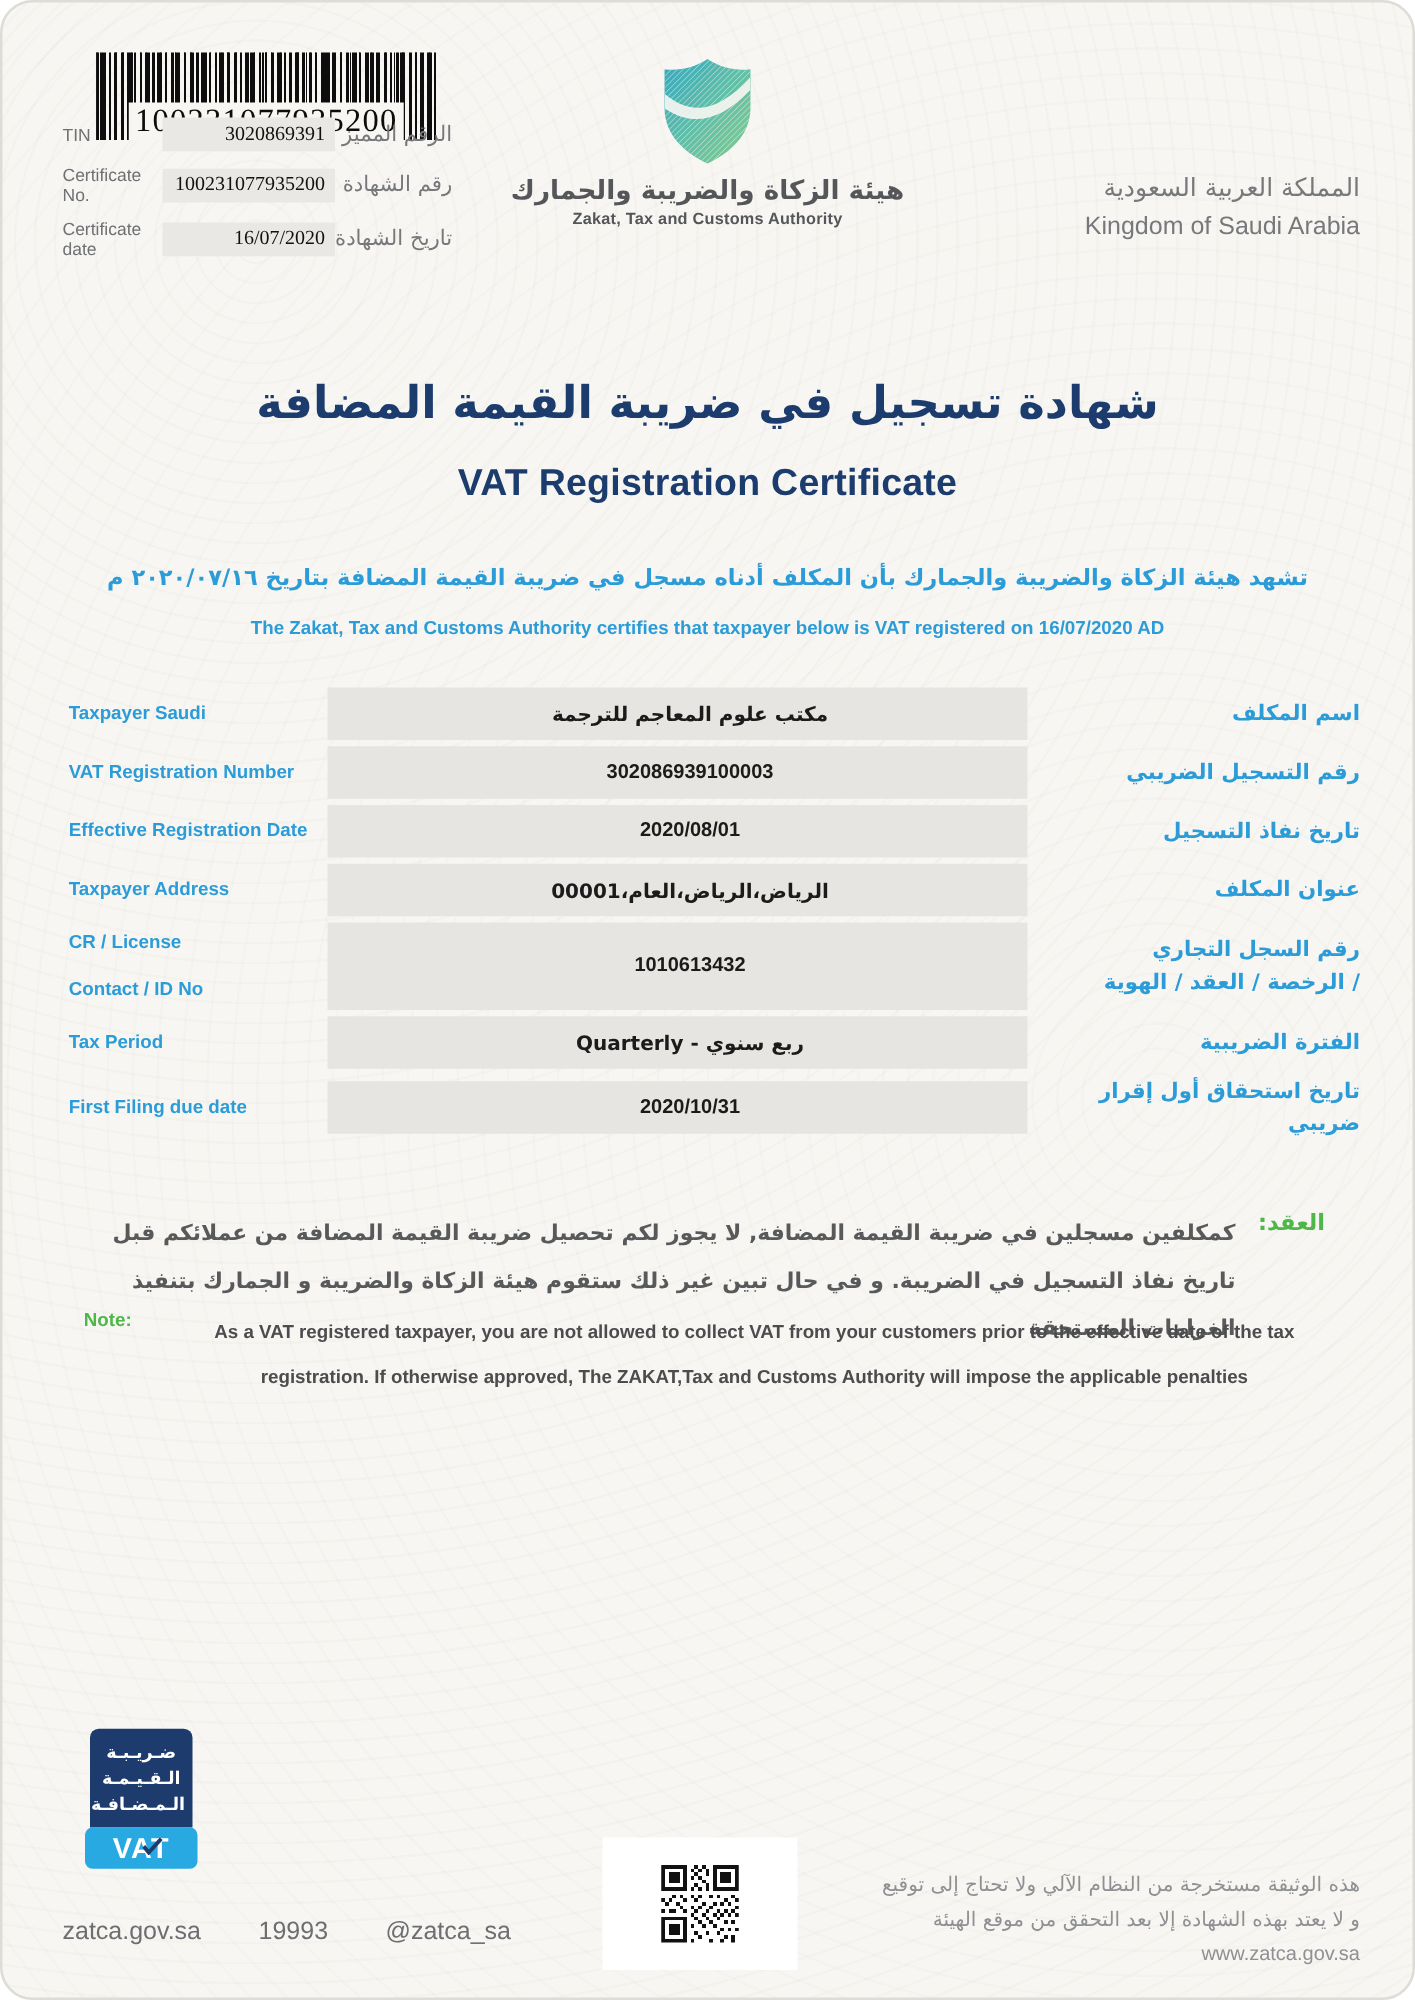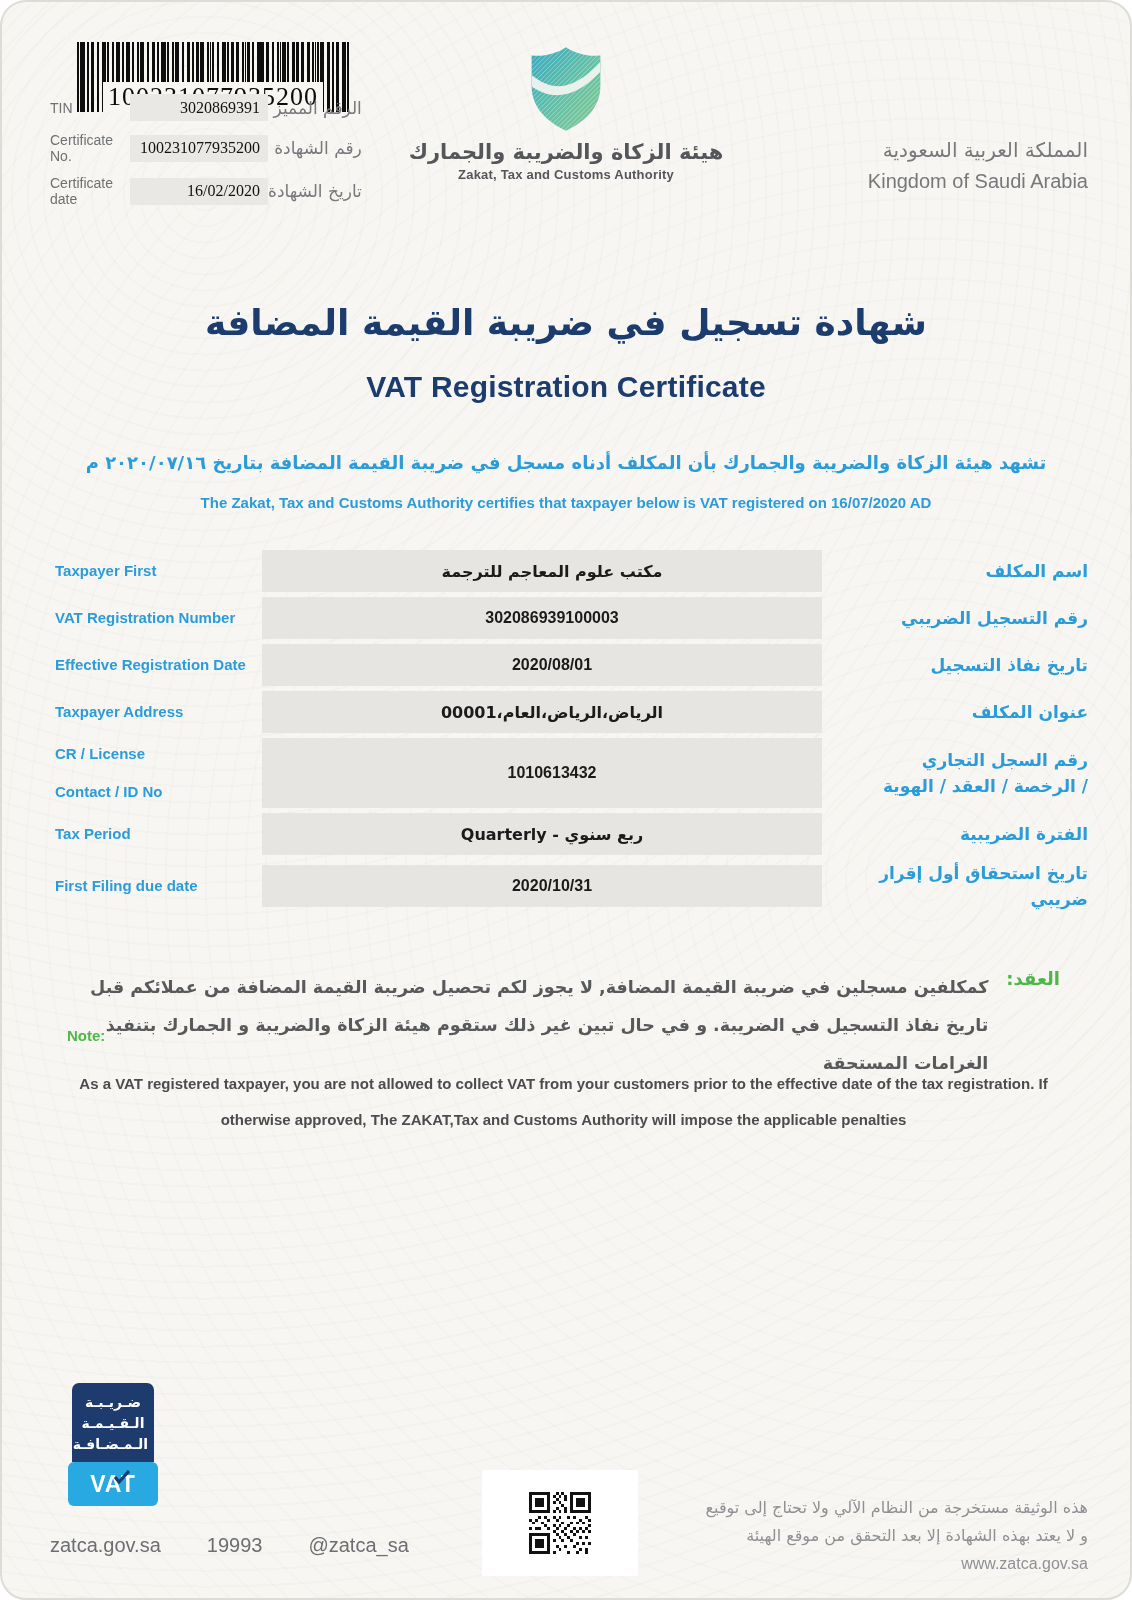--- a/index.html
+++ b/index.html
@@ -65,30 +65,30 @@
   .cell{ background:#e6e5e2; min-height:42px; display:flex; align-items:center; justify-content:center;
     font-size:16px; font-weight:bold; color:#1b1b1b;padding-left:20px; }
   .cell.tall{ min-height:70px; }
   .lab-ar{ font-size:17px; font-weight:bold; color:#2b9cd8; text-align:right; direction:rtl; line-height:26px; padding-left:10px; }
 
   
   .note-ar{ position:absolute; left:70px; right:70px; top:966px; direction:rtl;
     display:flex; gap:18px; }
   .note-ar-label{ font-size:18px; font-weight:bold; color:#4eb748; white-space:nowrap; }
   .note-ar-text{ flex:1; font-size:17.5px; font-weight:bold; color:#58595b; text-align:right; line-height:38px; }
-  .note-en{ position:absolute; left:65px; right:70px; top:1025px; display:flex; gap:22px;flex-direction:column; }
+  .note-en{ position:absolute; left:65px; right:70px; top:1046px; display:flex; gap:22px; }
   .note-en-label{ font-size:15px; font-weight:bold; color:#4eb748; width:58px; }
   .note-en-text{ flex:1; font-size:15px; font-weight:bold; color:#4c4c4e; text-align:center; line-height:36px; }
 
   
   .vat-logo{ position:absolute; left:66px; top:1381px; width:90px; text-align:center; }
   .vat-navy{ width:82px; margin:0 auto; background:#1e3b6e; border-radius:7px 7px 0 0;
     padding:9px 6px 7px 6px; color:#fff; direction:rtl; }
   .vat-navy div{ font-size:14px; font-weight:bold; line-height:21px; }
-  .vat-blue{ position:relative; width:90px; height:44px; background:#29a9e1; border-radius:6px;
+  .vat-blue{ position:relative; width:90px; height:33px; background:#29a9e1; border-radius:6px;
     display:flex; align-items:center; justify-content:center; }
   .vat-blue span{ color:#fff; font-size:23px; font-weight:bold; letter-spacing:1px; }
   .vat-check{ position:absolute; left:46px; top:8px; }
 
   .footer-links{ position:absolute; left:48px; top:1532px; display:flex; gap:46px; }
   .footer-links div{ font-size:20px; color:#6d6e71; }
 
   .qr-box{ position:absolute; left:480px; top:1468px; width:156px; height:106px; background:#ffffff;
     display:flex; align-items:center; justify-content:center; }
   .qr-box svg{ width:62px; height:62px; }
@@ -116,21 +116,21 @@
     <div class="info-row">
       <span class="info-en">Certificate No.</span>
       <span class="info-box">
           <span>100231077935200</span>
         </span>
       <span class="info-ar ar">رقم الشهادة</span>
     </div>
     <div class="info-row">
       <span class="info-en">Certificate date</span>
       <span class="info-box">
-          <span>16/02/2020</span>
+          <span>16/07/2020</span>
         </span>
       <span class="info-ar ar">تاريخ الشهادة</span>
     </div>
   </div>
 
   <div class="authority">
     <svg class="shield" viewBox="0 0 100 110" aria-hidden="true">
       <defs>
         <linearGradient id="shg" x1="0" y1="0" x2="1" y2="1">
           <stop offset="0" stop-color="#35a8c0"></stop>
@@ -161,21 +161,21 @@
 
   <div class="title-ar ar">شهادة تسجيل في ضريبة القيمة المضافة</div>
   <div class="title-en">VAT Registration Certificate</div>
 
   <div class="stmt-ar ar">تشهد هيئة الزكاة والضريبة والجمارك بأن المكلف أدناه مسجل في ضريبة القيمة المضافة بتاريخ ٢٠٢٠/٠٧/١٦ م</div>
   <div class="stmt-en">The Zakat, Tax and Customs Authority certifies that taxpayer below is VAT registered on 16/07/2020 AD</div>
 
   <div class="dtable">
 
     <div class="trow">
-      <div class="lab-en">Taxpayer First</div>
+      <div class="lab-en">Taxpayer Saudi</div>
       <div class="cell ar" dir="rtl">مكتب علوم المعاجم للترجمة</div>
       <div class="lab-ar ar">اسم المكلف</div>
     </div>
 
     <div class="trow">
       <div class="lab-en">VAT Registration Number</div>
       <div class="cell">302086939100003</div>
       <div class="lab-ar ar">رقم التسجيل الضريبي</div>
     </div>
 

